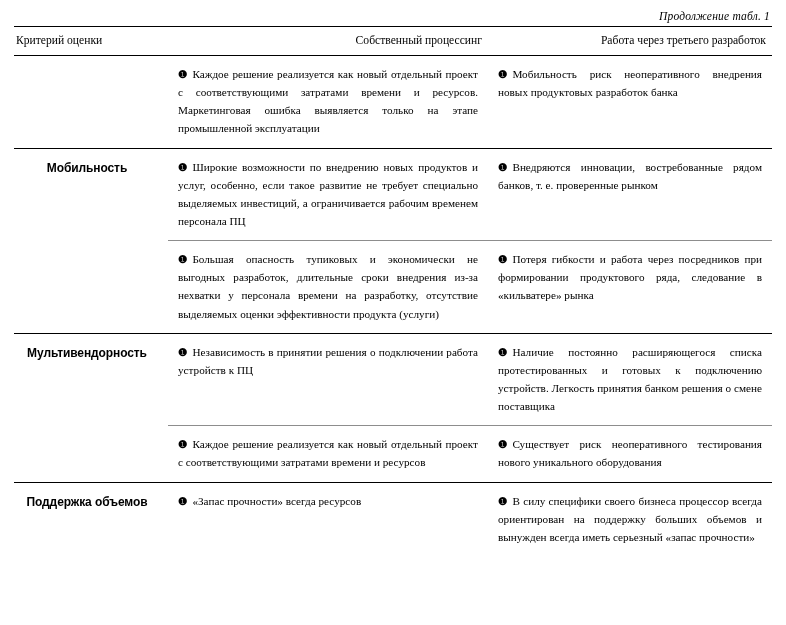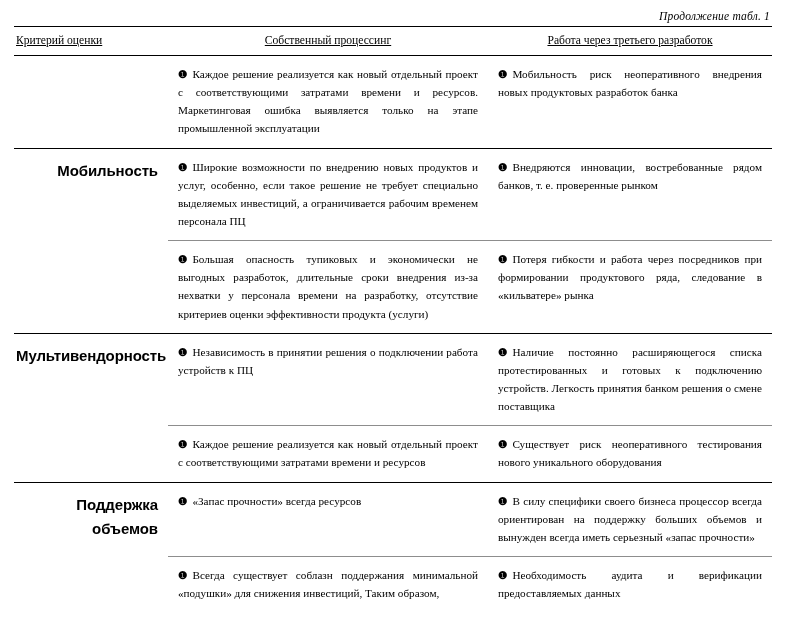--- a/index.html
+++ b/index.html
@@ -46,39 +46,38 @@
   table.doc col.c3 { width: 284px; }
 
   thead th {
     font-family: "Liberation Serif", serif;
     font-weight: normal;
     font-size: 11.6px;
     padding: 7px 6px 8px 2px;
     text-align: left;
     vertical-align: top;
     color: #000;
-    text-decoration: underline;
   }
-  thead th.ctr { text-align: center; padding-left: 6px; padding-right: 6px; margin-top: 24px; }
+  thead th.ctr { text-align: right; padding-left: 6px; padding-right: 6px; margin-top: 24px; }
   thead tr { border-bottom: 1.1px solid #000; }
 
   tbody td {
     vertical-align: top;
     padding: 9px 10px 10px 10px;
     line-height: 1.62;
     text-align: justify;
     text-justify: inter-word;
     hyphens: manual;
     color: #000;
   }
   tbody td.crit {
     font-family: "Liberation Sans", sans-serif;
-    font-size: 15px;
+    font-size: 12px;
     font-weight: bold;
-    text-align: right;
+    text-align: center;
     padding-left: 2px;
     padding-top: 10px;
     letter-spacing: -0.1px;
   }
   tbody tr.sep > td {
     border-top: 1px solid #000;
   }
   tbody tr.thin > td.mid,
   tbody tr.thin > td.right {
     border-top: 0.8px solid #8d8d8d;
@@ -127,31 +126,31 @@
           <span class="bullet">❶</span><span class="cell-txt">Каждое решение реализуется как новый отдельный проект с соответствующими затратами времени и ресурсов. Маркетинговая ошибка выявляется только на этапе промышленной эксплуатации</span>
         </td>
         <td class="right">
           <span class="bullet">❶</span><span class="cell-txt">Мобильность риск неоперативного внедрения новых продуктовых разработок банка</span>
         </td>
       </tr>
 
       <tr class="sep">
         <td class="crit">Мобильность</td>
         <td class="mid">
-          <span class="bullet">❶</span><span class="cell-txt">Широкие возможности по внедрению новых продуктов и услуг, особенно, если такое решение не требует специально выделяемых инвестиций, а ограничивается рабочим временем персонала ПЦ</span>
+          <span class="bullet">❶</span><span class="cell-txt">Широкие возможности по внедрению новых продуктов и услуг, особенно, если такое развитие не требует специально выделяемых инвестиций, а ограничивается рабочим временем персонала ПЦ</span>
         </td>
         <td class="right">
           <span class="bullet">❶</span><span class="cell-txt">Внедряются инновации, востребованные рядом банков, т. е. проверенные рынком</span>
         </td>
       </tr>
 
       <tr class="thin">
         <td class="crit"></td>
         <td class="mid">
-          <span class="bullet">❶</span><span class="cell-txt">Большая опасность тупиковых и экономически не выгодных разработок, длительные сроки внедрения из-за нехватки у персонала времени на разработку, отсутствие критериев оценки эффективности продукта (услуги)</span>
+          <span class="bullet">❶</span><span class="cell-txt">Большая опасность тупиковых и экономически не выгодных разработок, длительные сроки внедрения из-за нехватки у персонала времени на разработку, отсутствие выделяемых оценки эффективности продукта (услуги)</span>
         </td>
         <td class="right">
           <span class="bullet">❶</span><span class="cell-txt">Потеря гибкости и работа через посредников при формировании продуктового ряда, следование в «кильватере» рынка</span>
         </td>
       </tr>
 
       <tr class="sep">
         <td class="crit">Мультивендорность</td>
         <td class="mid">
           <span class="bullet">❶</span><span class="cell-txt">Независимость в принятии решения о подключении работа устройств к ПЦ</span>
@@ -174,26 +173,17 @@
       <tr class="sep">
         <td class="crit">Поддержка объемов</td>
         <td class="mid">
           <span class="bullet">❶</span><span class="cell-txt">«Запас прочности» всегда ресурсов</span>
         </td>
         <td class="right">
           <span class="bullet">❶</span><span class="cell-txt">В силу специфики своего бизнеса процессор всегда ориентирован на поддержку больших объемов и вынужден всегда иметь серьезный «запас прочности»</span>
         </td>
       </tr>
 
-      <tr class="thin">
-        <td class="crit"></td>
-        <td class="mid">
-          <span class="bullet">❶</span><span class="cell-txt">Всегда существует соблазн поддержания минимальной «подушки» для снижения инвестиций, Таким образом,</span>
-        </td>
-        <td class="right">
-          <span class="bullet">❶</span><span class="cell-txt">Необходимость аудита и верификации предоставляемых данных</span>
-        </td>
-      </tr>
 
     </tbody>
   </table>
 
 </div>
 
 </body></html>

